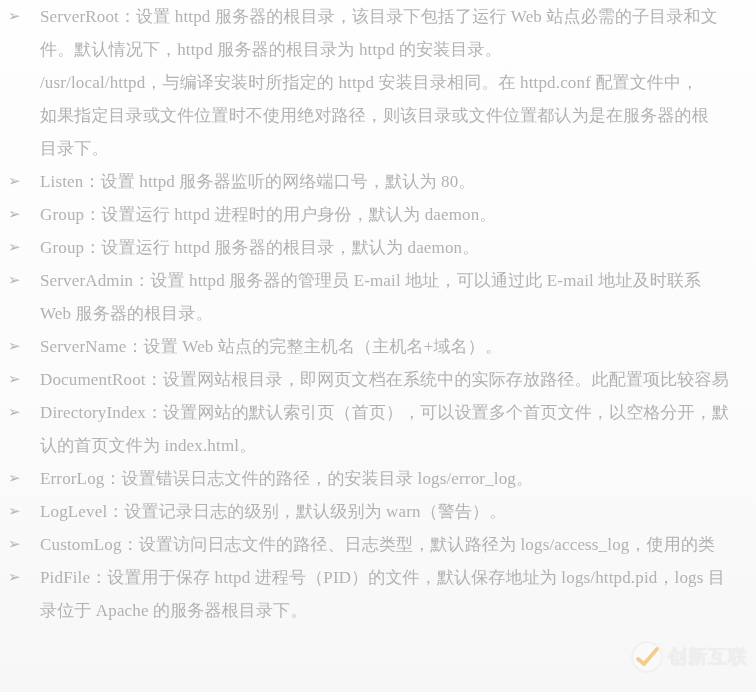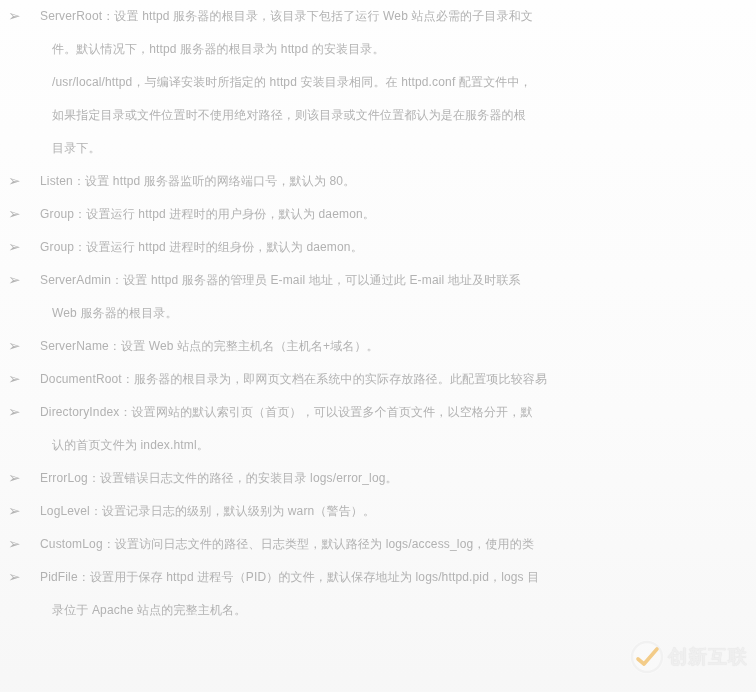--- a/index.html
+++ b/index.html
@@ -48,32 +48,32 @@
     text-align: left;
     color: #b4b4b4;
     font-size: 15px;
     line-height: 33px;
     font-family: "DejaVu Sans", sans-serif;
     -webkit-font-smoothing: antialiased;
   }
   .body-text {
     display: block;
     color: #b2b2b2;
-    font-size: 12px;
+    font-size: 17px;
     line-height: 33px;
     letter-spacing: 0.15px;
     text-align: justify;
     text-justify: inter-character;
     word-break: break-all;
     padding-right: 20px;
-    font-family: Liberation Sans, sans-serif;
+    font-family: Liberation Serif, serif;
   }
   .cont {
     display: block;
-    padding-left: 52px;
+    padding-left: 40px;
   }
   .cont .body-text {
     display: block;
   }
   
   #watermark {
     position: absolute;
     right: 8px;
     bottom: 18px;
     z-index: 3;
@@ -128,36 +128,36 @@
       <div class="entry">
         <span class="bullet">➢</span>
         <span class="body-text">Listen：设置 httpd 服务器监听的网络端口号，默认为 80。</span>
       </div>
       <div class="entry">
         <span class="bullet">➢</span>
         <span class="body-text">Group：设置运行 httpd 进程时的用户身份，默认为 daemon。</span>
       </div>
       <div class="entry">
         <span class="bullet">➢</span>
-        <span class="body-text">Group：设置运行 httpd 进程时的组身份，默认为 daemon。</span>
+        <span class="body-text">Group：设置运行 httpd 服务器的根目录，默认为 daemon。</span>
       </div>
       <div class="entry">
         <span class="bullet">➢</span>
         <span class="body-text">ServerAdmin：设置 httpd 服务器的管理员 E-mail 地址，可以通过此 E-mail 地址及时联系</span>
       </div>
       <div class="cont">
         <span class="body-text">Web 服务器的根目录。</span>
       </div>
       <div class="entry">
         <span class="bullet">➢</span>
         <span class="body-text">ServerName：设置 Web 站点的完整主机名（主机名+域名）。</span>
       </div>
       <div class="entry">
         <span class="bullet">➢</span>
-        <span class="body-text">DocumentRoot：服务器的根目录为，即网页文档在系统中的实际存放路径。此配置项比较容易</span>
+        <span class="body-text">DocumentRoot：设置网站根目录，即网页文档在系统中的实际存放路径。此配置项比较容易</span>
       </div>
       <div class="entry">
         <span class="bullet">➢</span>
         <span class="body-text">DirectoryIndex：设置网站的默认索引页（首页），可以设置多个首页文件，以空格分开，默</span>
       </div>
       <div class="cont">
         <span class="body-text">认的首页文件为 index.html。</span>
       </div>
       <div class="entry">
         <span class="bullet">➢</span>
@@ -169,21 +169,21 @@
       </div>
       <div class="entry">
         <span class="bullet">➢</span>
         <span class="body-text">CustomLog：设置访问日志文件的路径、日志类型，默认路径为 logs/access_log，使用的类</span>
       </div>
       <div class="entry">
         <span class="bullet">➢</span>
         <span class="body-text">PidFile：设置用于保存 httpd 进程号（PID）的文件，默认保存地址为 logs/httpd.pid，logs 目</span>
       </div>
       <div class="cont">
-        <span class="body-text">录位于 Apache 站点的完整主机名。</span>
+        <span class="body-text">录位于 Apache 的服务器根目录下。</span>
       </div>
     </div>
 
   <div id="watermark">
     <span class="wm-mark">
       <svg width="34" height="34" viewBox="0 0 34 34" aria-hidden="true">
         <circle cx="17" cy="17" r="15" fill="none" stroke="#ededed" stroke-width="2.5"></circle>
         <path d="M8 19 L14 24 L27 9" fill="none" stroke="#f0a930" stroke-width="3.6" stroke-linecap="round" stroke-linejoin="round"></path>
       </svg>
     </span>

